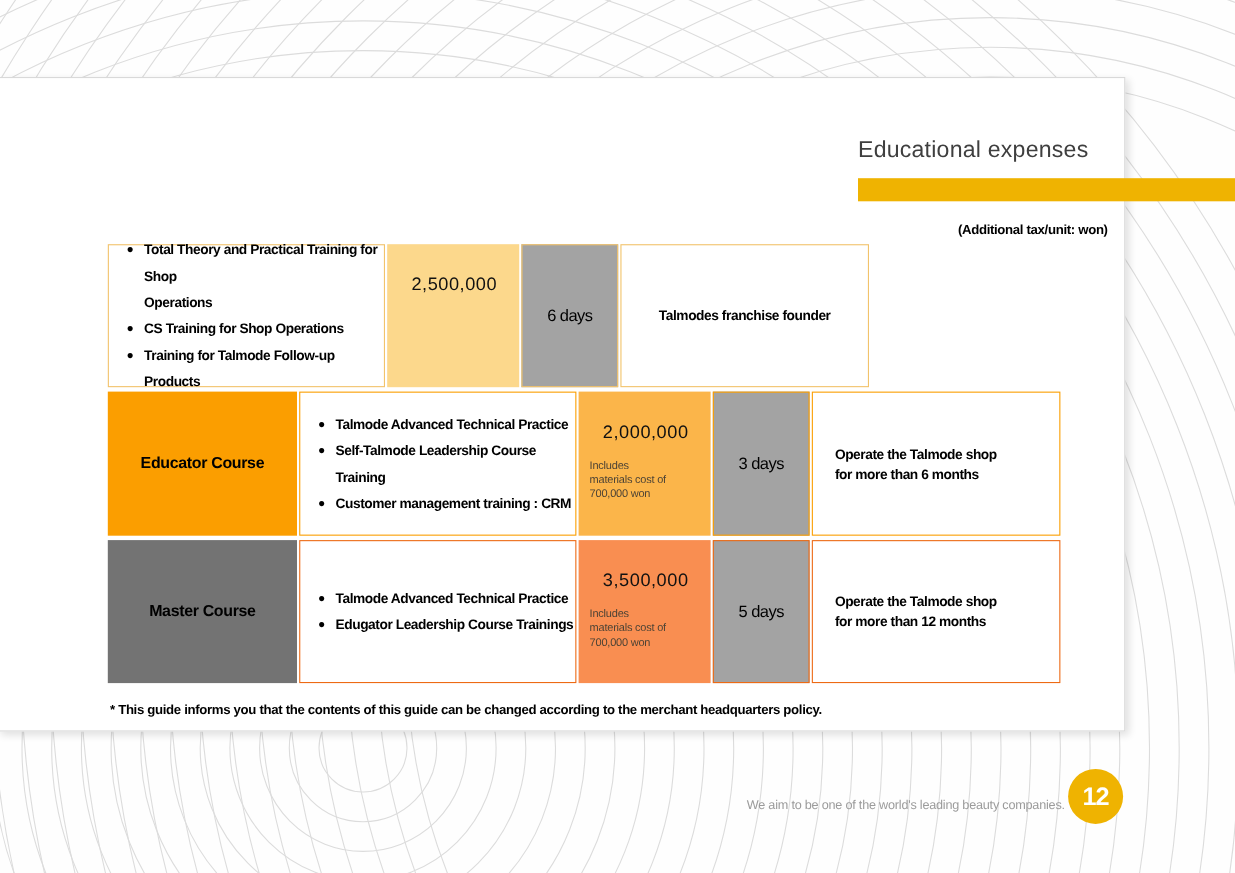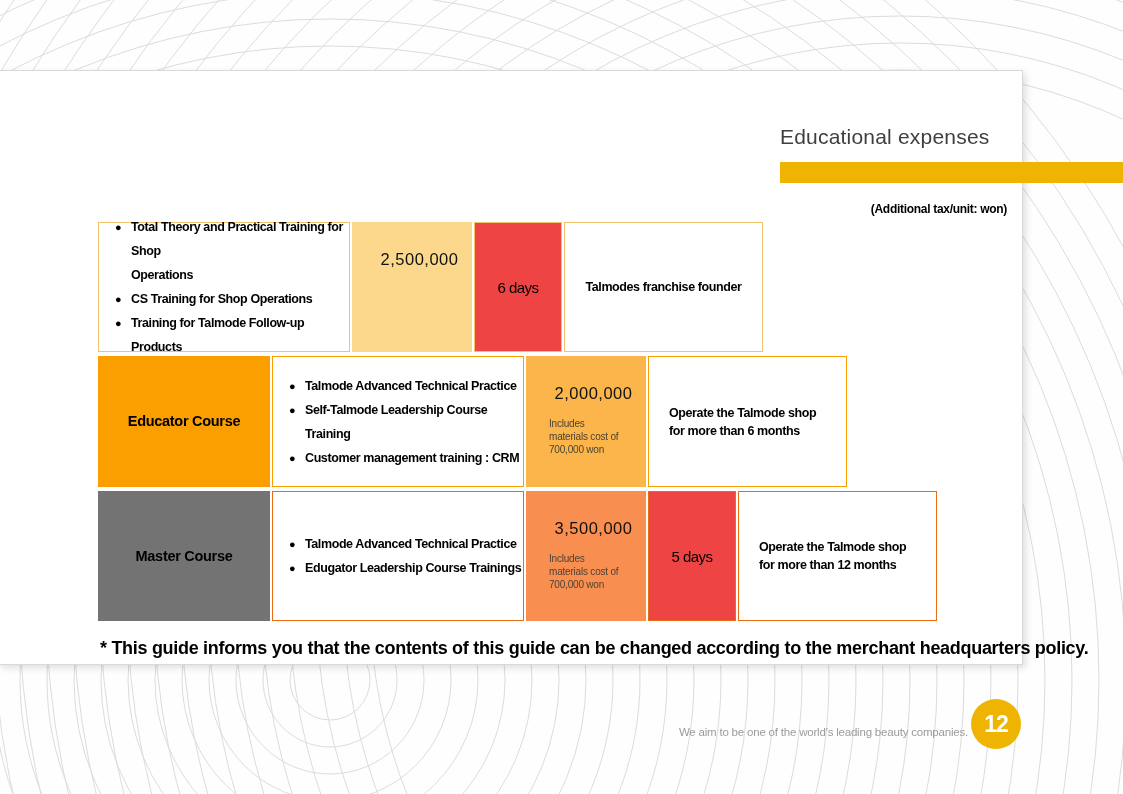--- a/index.html
+++ b/index.html
@@ -54,46 +54,46 @@
   .bullets{list-style:none;margin:0;padding:0 0 0 16px;}
   .bullets li{
     position:relative;padding-left:16px;
     font-weight:bold;font-size:12.5px;color:#000;letter-spacing:-0.4px;
     line-height:24px;white-space:pre-line;
   }
   .bullets li::before{
     content:"\25CF";position:absolute;left:0;top:0;font-size:11px;
   }
   .price-cell{
-    width:120px;padding:28px 8px 0 23px;
+    width:120px;padding:28px 8px 0 10px;
   }
   .price-amount{
     text-align:center;font-size:16.5px;color:#111;letter-spacing:0.5px;
   }
   .price-note{
     margin-top:14px;font-size:10px;line-height:13px;color:#4D4335;
     letter-spacing:-0.2px;white-space:pre-line;
   }
   .days-cell{
-    width:88px;background:#ef4444;border:1px solid;
+    width:88px;background:#a3a3a3;border:1px solid;
     display:flex;align-items:center;justify-content:center;
     font-size:15px;color:#000;letter-spacing:-0.5px;
   }
   .elig-cell{
-    width:199px;background:#fff;border:1px solid;
+    width:226px;background:#fff;border:1px solid;
     display:flex;align-items:center;
     font-weight:bold;font-size:12.5px;color:#000;letter-spacing:-0.4px;
     line-height:18px;white-space:pre-line;
   }
   .elig-cell.center{justify-content:center;text-align:center;}
   .elig-cell.left{padding-left:20px;}
 
   .footnote{
     position:absolute;left:100px;top:638px;z-index:2;
-    font-weight:bold;font-size:18px;color:#000;letter-spacing:-0.3px;
+    font-weight:bold;font-size:12px;color:#000;letter-spacing:-0.3px;
   }
 
   .tagline{
     position:absolute;right:155px;top:726px;z-index:2;
     font-size:11.5px;color:#9B9B9B;letter-spacing:-0.2px;
   }
   .page-circle{
     position:absolute;left:971px;top:699px;width:50px;height:50px;
     border-radius:50%;z-index:2;
     display:flex;align-items:center;justify-content:center;
@@ -219,20 +219,21 @@
         <li>Self-Talmode Leadership Course Training</li>
         <li>Customer management training : CRM</li>
       </ul>
     </div>
     <div class="cell price-cell c-r2-price">
       <div class="price-amount">2,000,000</div>
       <div class="price-note">Includes
 materials cost of
 700,000 won</div>
     </div>
+    <div class="cell days-cell b-r2">3 days</div>
     <div class="cell elig-cell left b-r2">Operate the Talmode shop
 for more than 6 months</div>
   </div>
 
   <div class="row r3">
     <div class="cell name-cell c-r3-name">Master Course</div>
     <div class="cell bullets-cell b-r3">
       <ul class="bullets">
         <li>Talmode Advanced Technical Practice</li>
         <li>Edugator Leadership Course Trainings</li>

